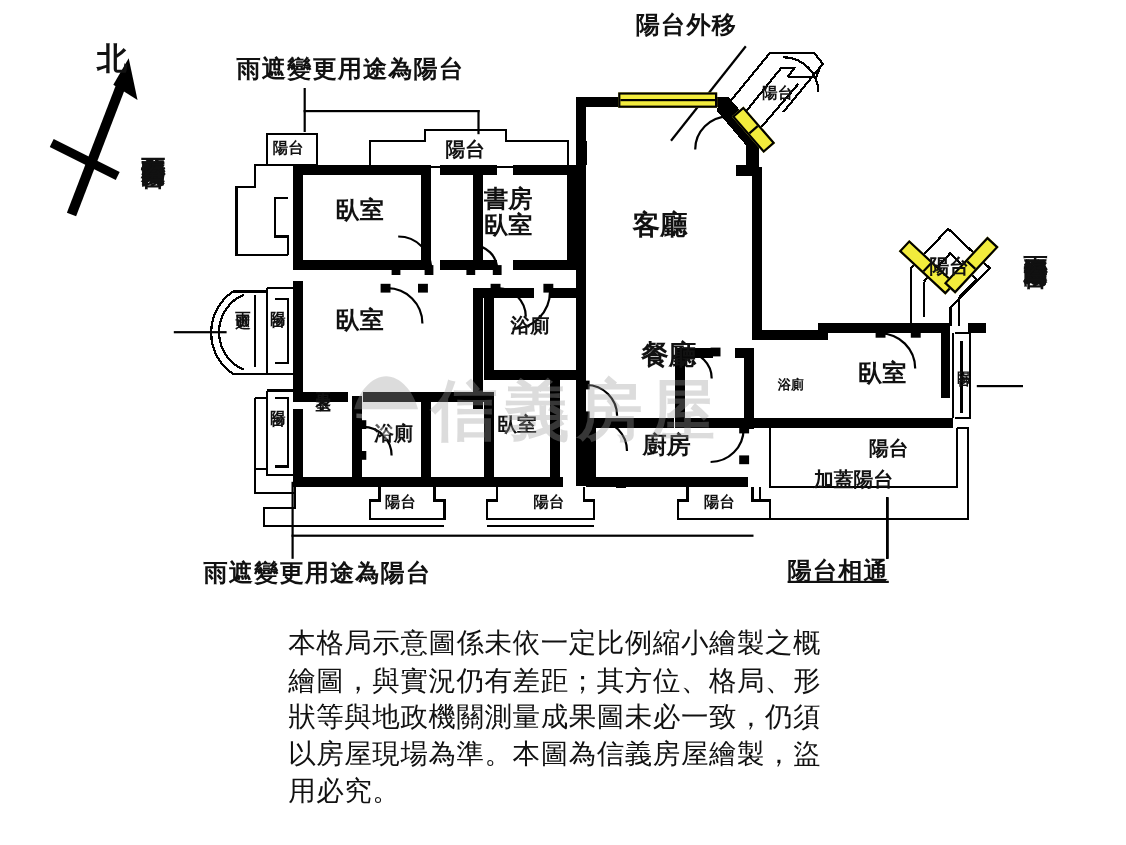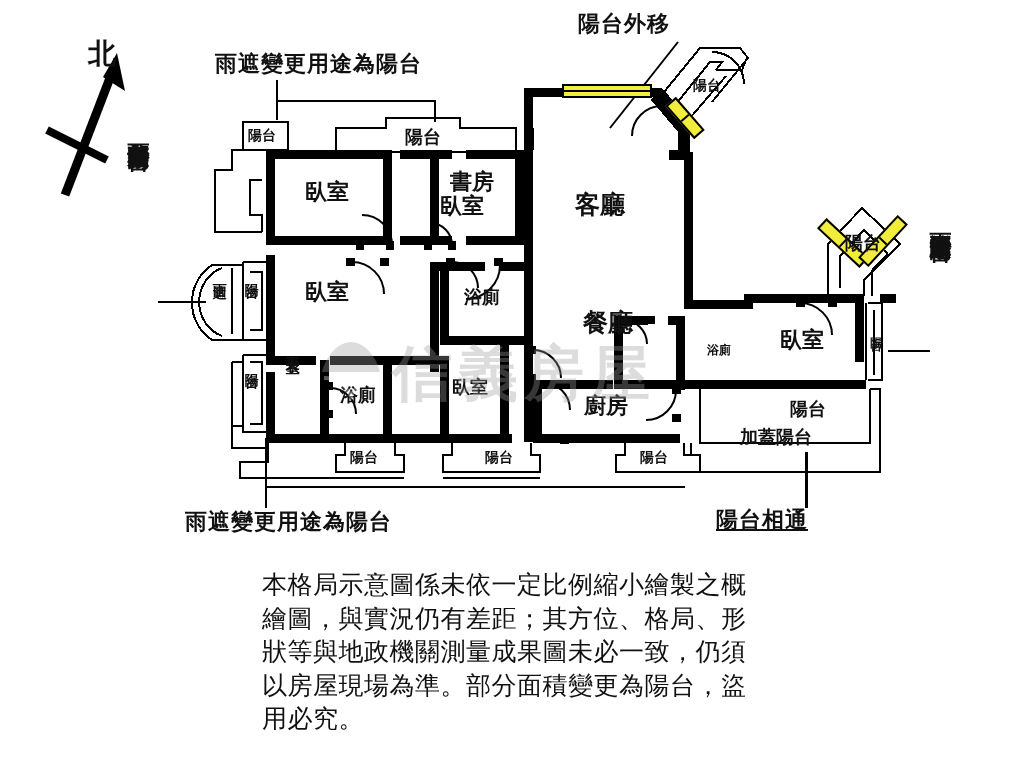--- a/index.html
+++ b/index.html
@@ -278,21 +278,21 @@
               transform:rotate(-47deg);transform-origin:50% 50%;"></div>
   <div class="ywin" style="left:876px;top:212px;width:14px;height:58px;
               transform:rotate(43deg);transform-origin:50% 50%;"></div>
 
   <div class="lbl t-room-sm" style="left:248px;top:128px;">陽台</div>
 
   <div class="lbl t-room-md" style="left:405px;top:128px;">陽台</div>
 
   <div class="lbl t-room-lg" style="left:305px;top:180px;">臥室</div>
 
-  <div class="lbl t-room-lg" style="left:440px;top:170px;margin-left:10px;">書房</div>
+  <div class="lbl t-room-lg" style="left:440px;top:170px;">書房</div>
   <div class="lbl t-room-lg" style="left:440px;top:194px;">臥室</div>
 
   <div class="lbl t-room-xl" style="left:575px;top:192px;">客廳</div>
 
   <div class="lbl t-room-sm" style="left:693px;top:78px;">陽台</div>
 
   <div class="vlbl t-room-sm" style="left:213px;top:272px;">雨遮</div>
 
   <div class="vlbl t-room-sm" style="left:245px;top:272px;">陽台</div>
 
@@ -335,17 +335,17 @@
       <path d="M33 4 C20 4 8 18 4 34 L62 34 C58 18 46 4 33 4 Z" fill="#9d9d9d"></path>
       <path d="M6 40 C20 40 28 48 33 58 C38 48 46 40 60 40" fill="none" stroke="#ffffff" stroke-width="4"></path>
     </svg>
     <div class="wmtxt">信義房屋</div>
   </div>
 
   <div class="abs" style="left:262px;top:568px;width:620px;">
     <div class="t-disclaimer">本格局示意圖係未依一定比例縮小繪製之概</div>
     <div class="t-disclaimer">繪圖，與實況仍有差距；其方位、格局、形</div>
     <div class="t-disclaimer">狀等與地政機關測量成果圖未必一致，仍須</div>
-    <div class="t-disclaimer">以房屋現場為準。部分面積變更為陽台，盜</div>
+    <div class="t-disclaimer">以房屋現場為準。本圖為信義房屋繪製，盜</div>
     <div class="t-disclaimer">用必究。</div>
   </div>
 
 </div>
 
 </body></html>

